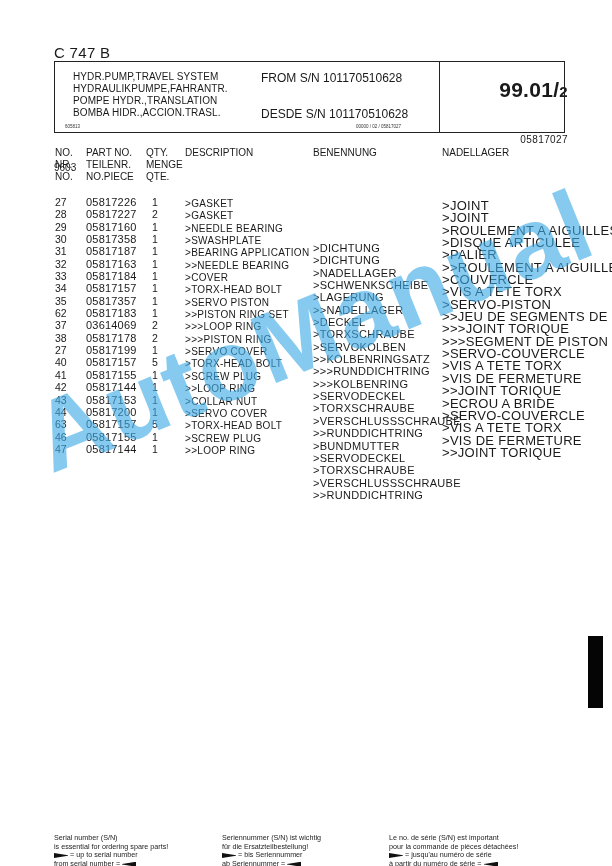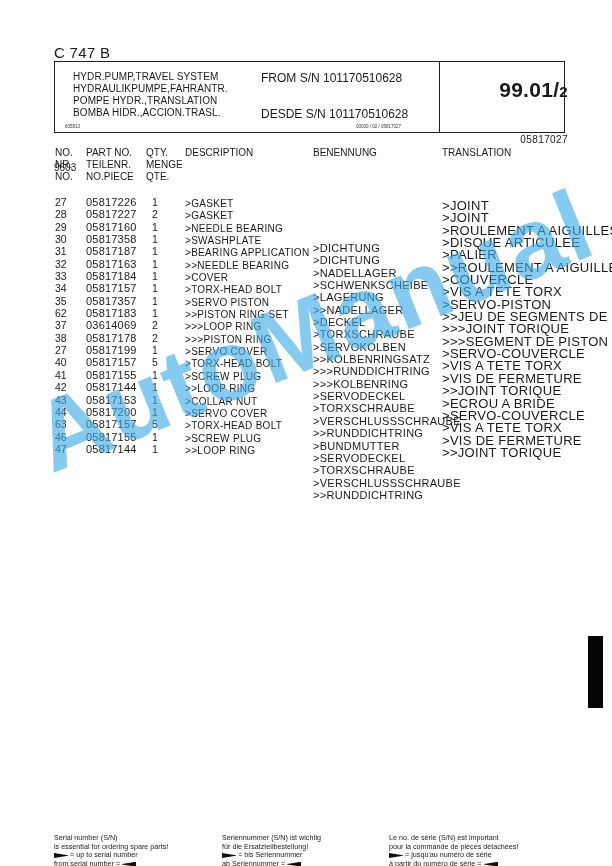--- a/index.html
+++ b/index.html
@@ -67,21 +67,21 @@
   <div class="colhdr" style="left:55px; top:159px">NR.</div>
   <div class="colhdr" style="left:55px; top:171px">NO.</div>
   <div class="colhdr" style="left:86px; top:147px">PART NO.</div>
   <div class="colhdr" style="left:86px; top:159px">TEILENR.</div>
   <div class="colhdr" style="left:86px; top:171px">NO.PIECE</div>
   <div class="colhdr" style="left:146px; top:147px">QTY.</div>
   <div class="colhdr" style="left:146px; top:159px">MENGE</div>
   <div class="colhdr" style="left:146px; top:171px">QTE.</div>
   <div class="colhdr" style="left:185px; top:147px">DESCRIPTION</div>
   <div class="colhdr" style="left:313px; top:147px">BENENNUNG</div>
-  <div class="colhdr" style="left:442px; top:147px">TRANSLATION</div>
+  <div class="colhdr" style="left:442px; top:147px">NADELLAGER</div>
 </div>
 
 <div class="rows" id="rows">
     <div class="row">
       <span class="c-no">27</span>
       <span class="c-part">05817226</span>
       <span class="c-qty">1</span>
       <span class="c-desc">&gt;GASKET</span>
       <span class="c-ben">&gt;DICHTUNG</span>
       <span class="c-des">&gt;JOINT</span>

